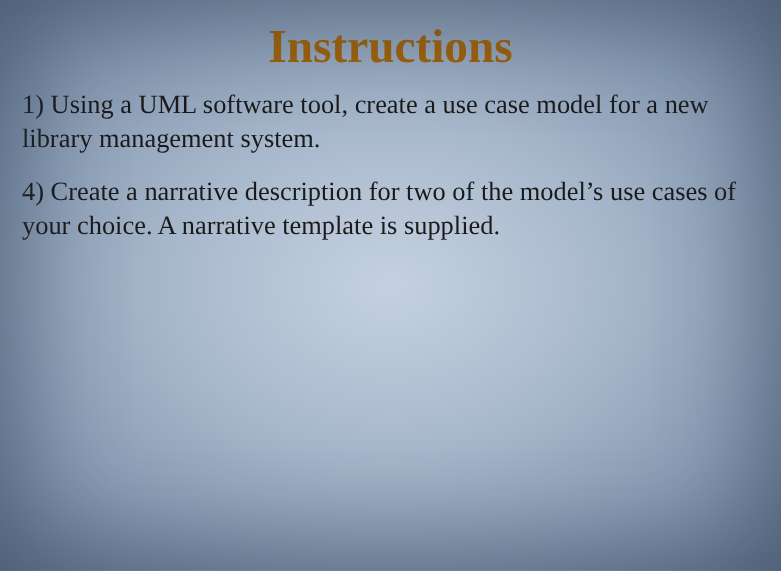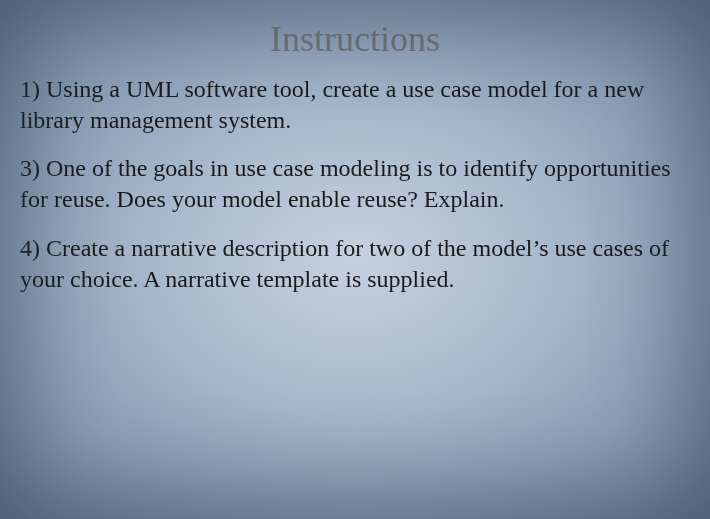--- a/index.html
+++ b/index.html
@@ -16,24 +16,24 @@
       overflow: hidden;
       position: relative;
     }
     .slide {
       width: 100%;
       height: 100%;
       padding: 18px 20px 20px 20px;
     }
     .title {
       text-align: center;
-      font-size: 36px;
-      font-weight: normal;
+      font-size: 43px;
+      font-weight: bold;
       margin-bottom: 14px;
-      color: #737373;
+      color: #a16207;
     }
     .instruction-list {
       display: flex;
       flex-direction: column;
       gap: 18px;
       align-items: center;
     }
     .instruction-item {
       font-size: 24px;
       line-height: 1.28;
@@ -46,17 +46,16 @@
       box-shadow: inset 0 0 90px 20px rgba(40, 55, 75, 0.45);
     }
   </style>
 </head>
 <body>
 
 <div class="slide">
   <h1 class="title">Instructions</h1>
   <div class="instruction-list">
     <div class="instruction-item">1) Using a UML software tool, create a use case model for a new library management system.</div>
-    <div class="instruction-item">3) One of the goals in use case modeling is to identify opportunities for reuse. Does your model enable reuse? Explain.</div>
     <div class="instruction-item">4) Create a narrative description for two of the model’s use cases of your choice. A narrative template is supplied.</div>
   </div>
 </div>
 <div class="vignette"></div>
 
 </body></html>

